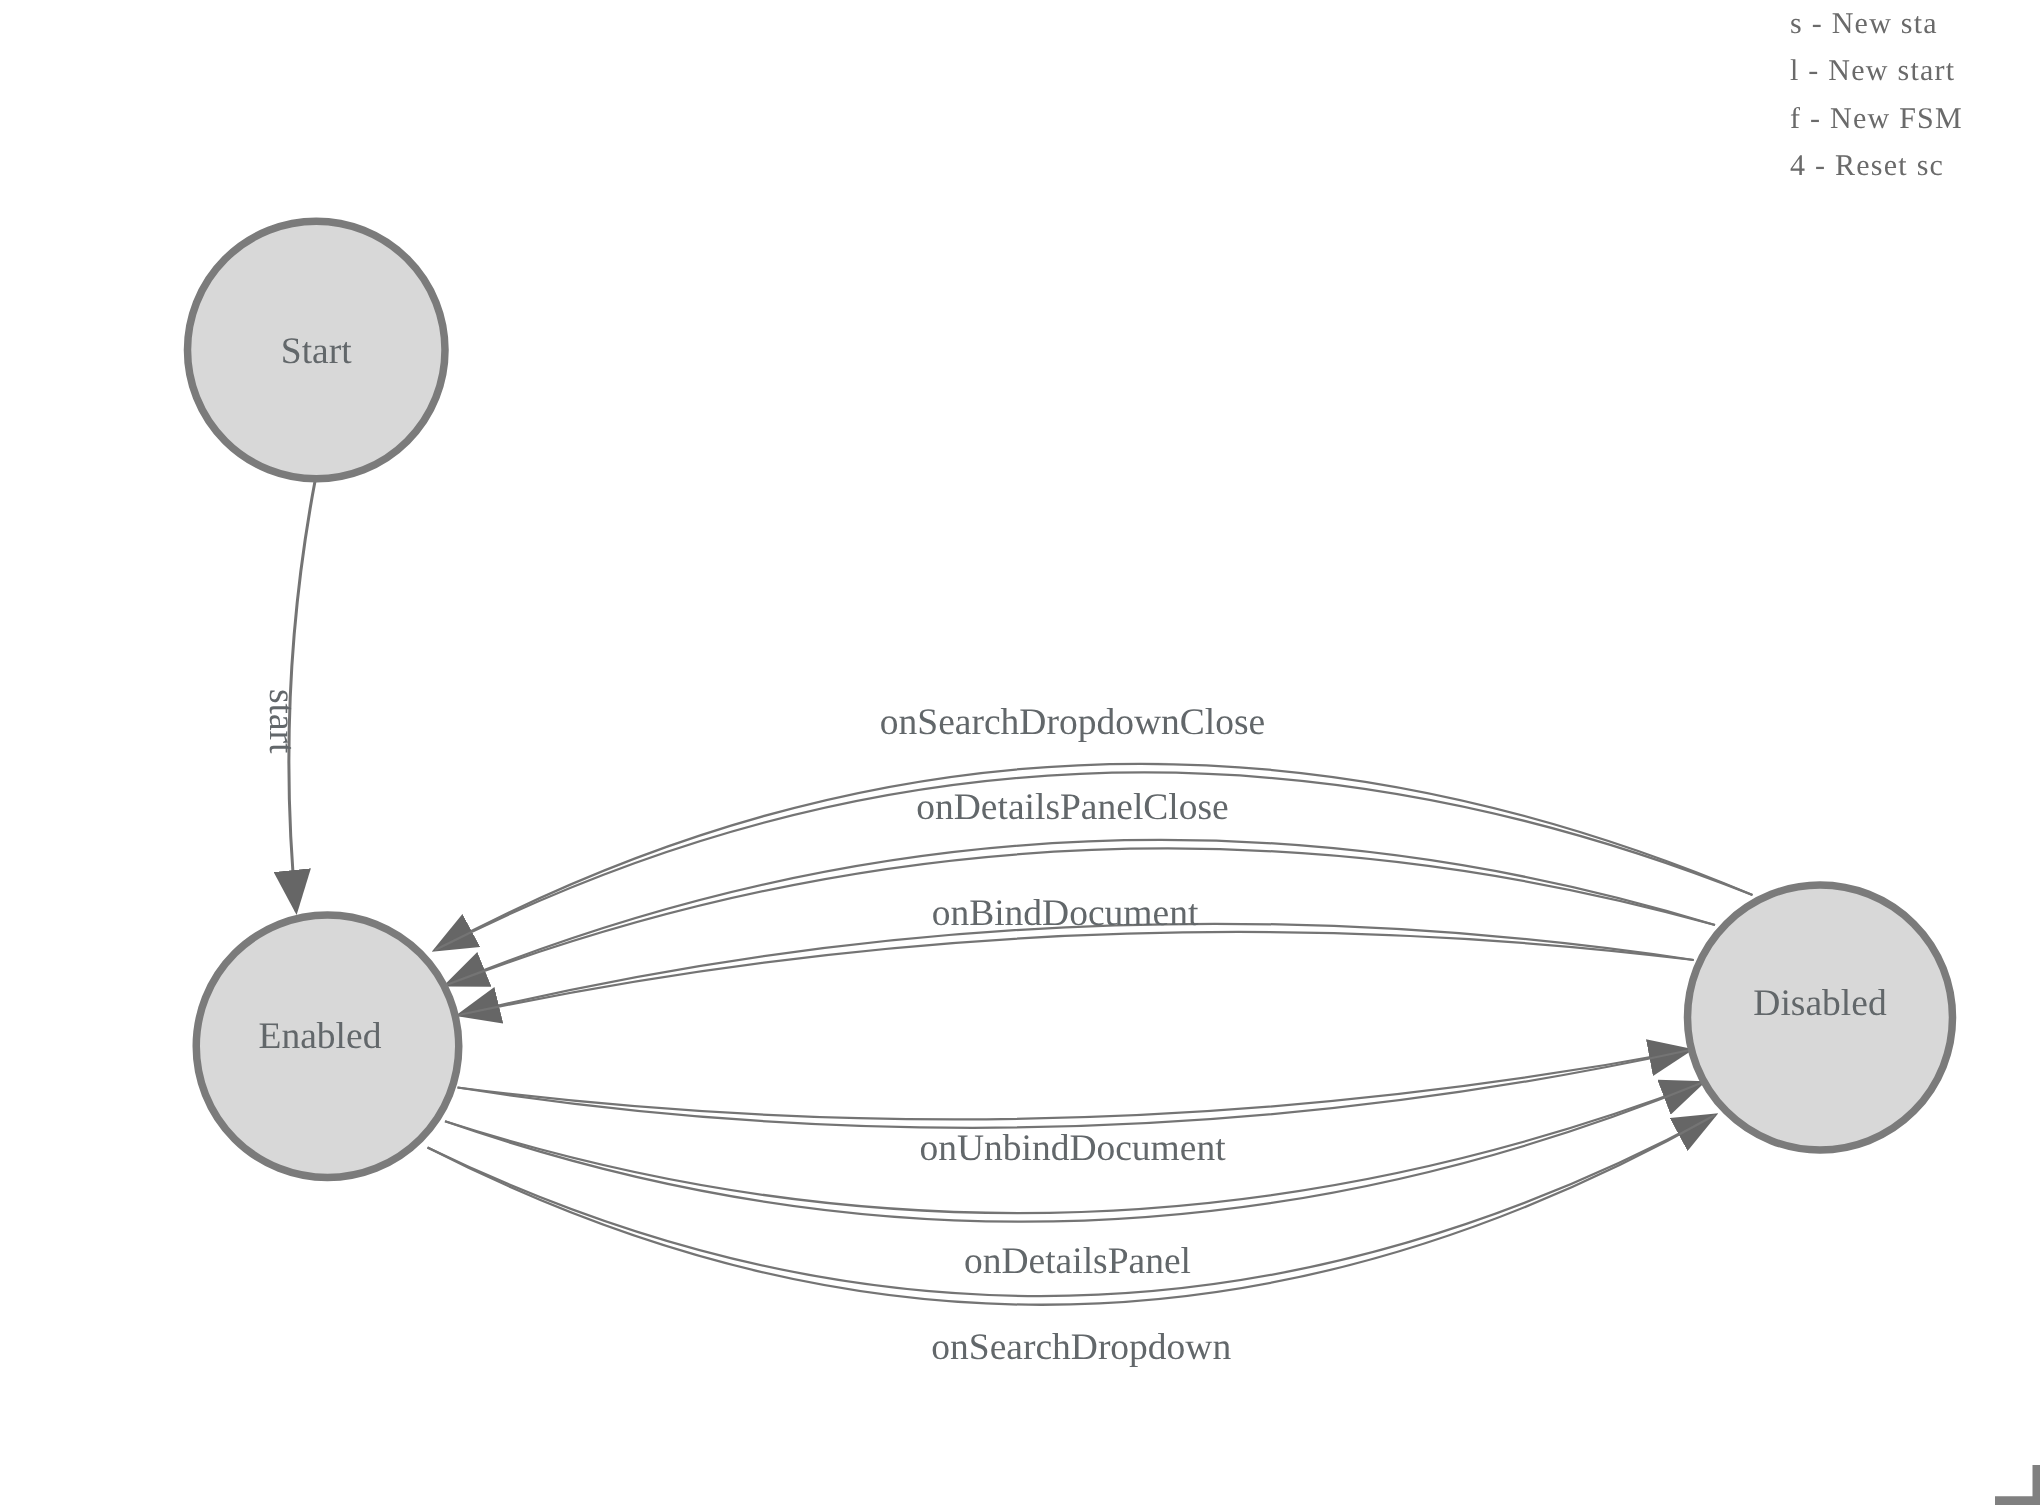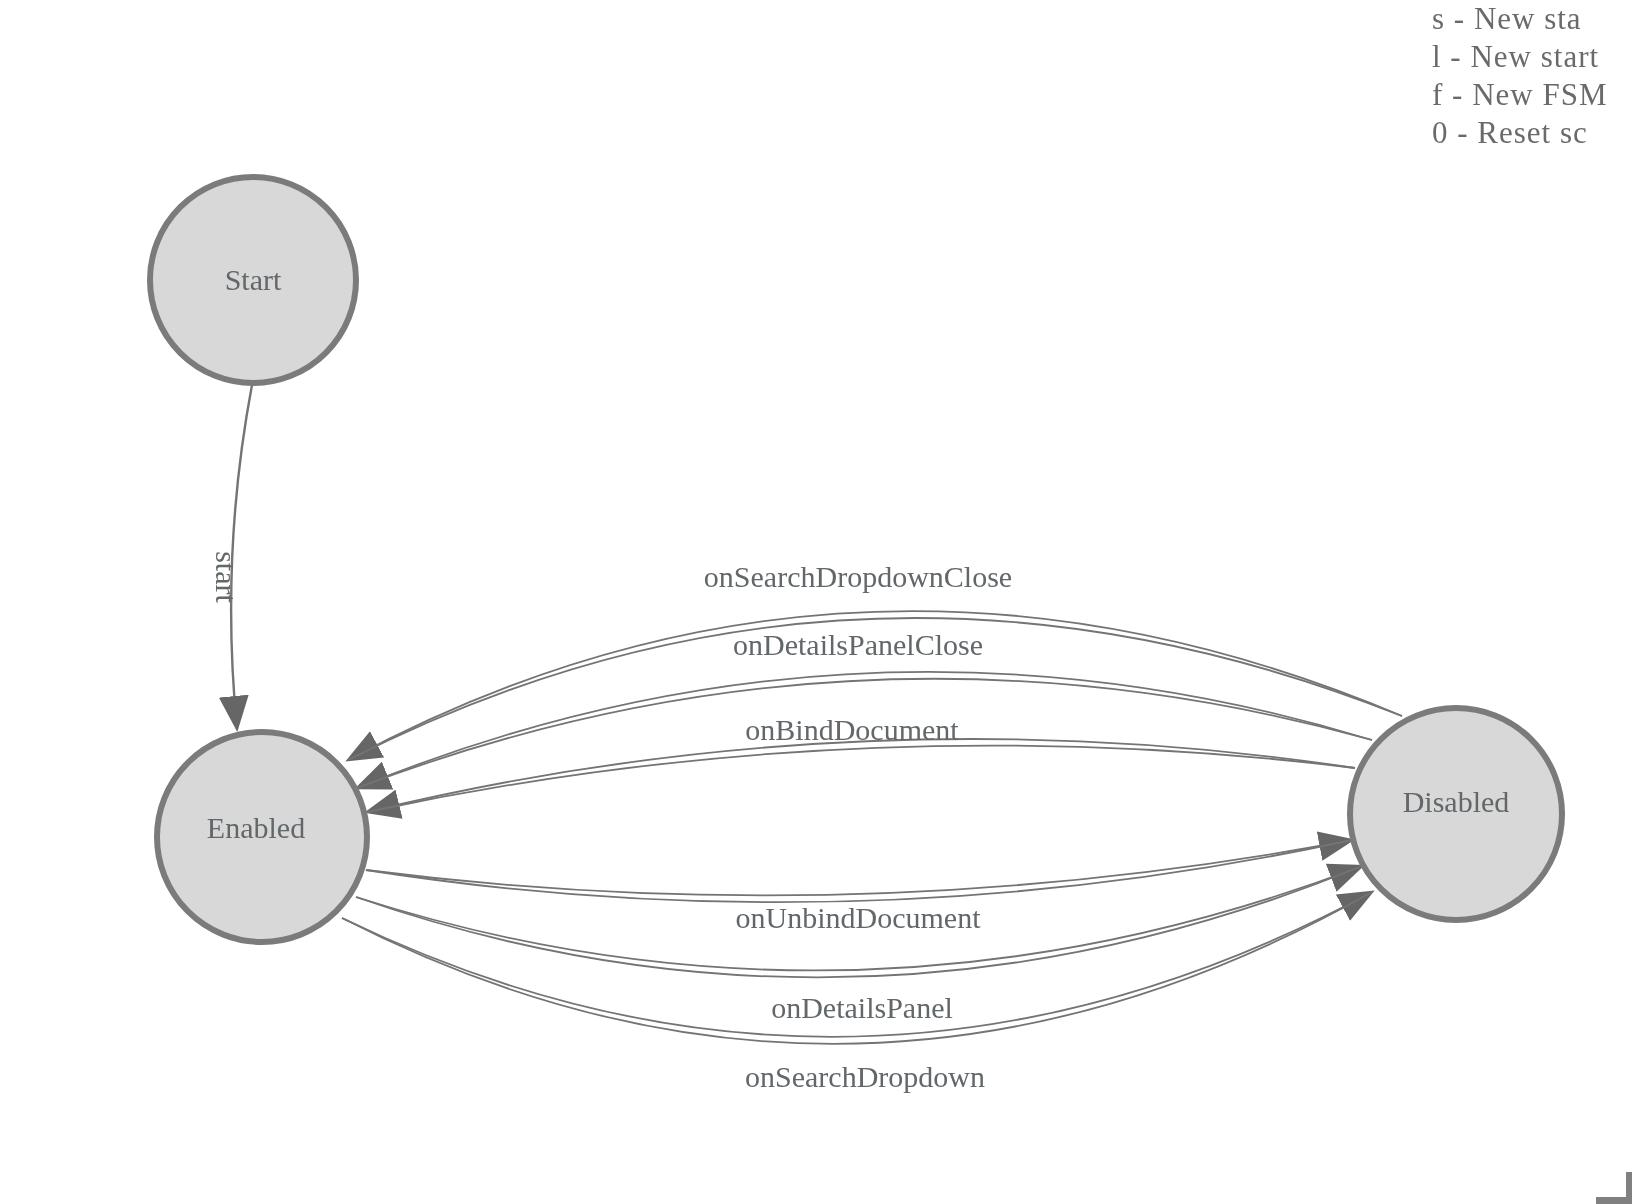--- a/index.html
+++ b/index.html
@@ -50,21 +50,21 @@
   }
   .shortcuts {
     position: absolute;
     left: 1432px;
     top: 0;
     width: 200px;
     height: 152px;
     overflow: hidden;
     white-space: nowrap;
     color: #6a6a6a;
-    font-size: 31px;
+    font-size: 24px;
     line-height: 38px;
     letter-spacing: 1px;
   }
   .shortcuts .line {
     white-space: nowrap;
   }
   .corner-v {
     position: absolute;
     left: 1626px;
     top: 1172px;
@@ -147,19 +147,19 @@
     <g>
       <circle class="state-circle" cx="1456" cy="814" r="106"></circle>
       <text class="node-label" x="1456" y="812">Disabled</text>
     </g>
   </svg>
 
   <div class="shortcuts">
     <div class="line">s - New sta</div>
     <div class="line">l - New start</div>
     <div class="line">f - New FSM</div>
-    <div class="line">0 - Reset sc</div>
+    <div class="line">4 - Reset sc</div>
   </div>
 
   <div class="corner-v"></div>
   <div class="corner-h"></div>
 
 </div>
 
 </body></html>

